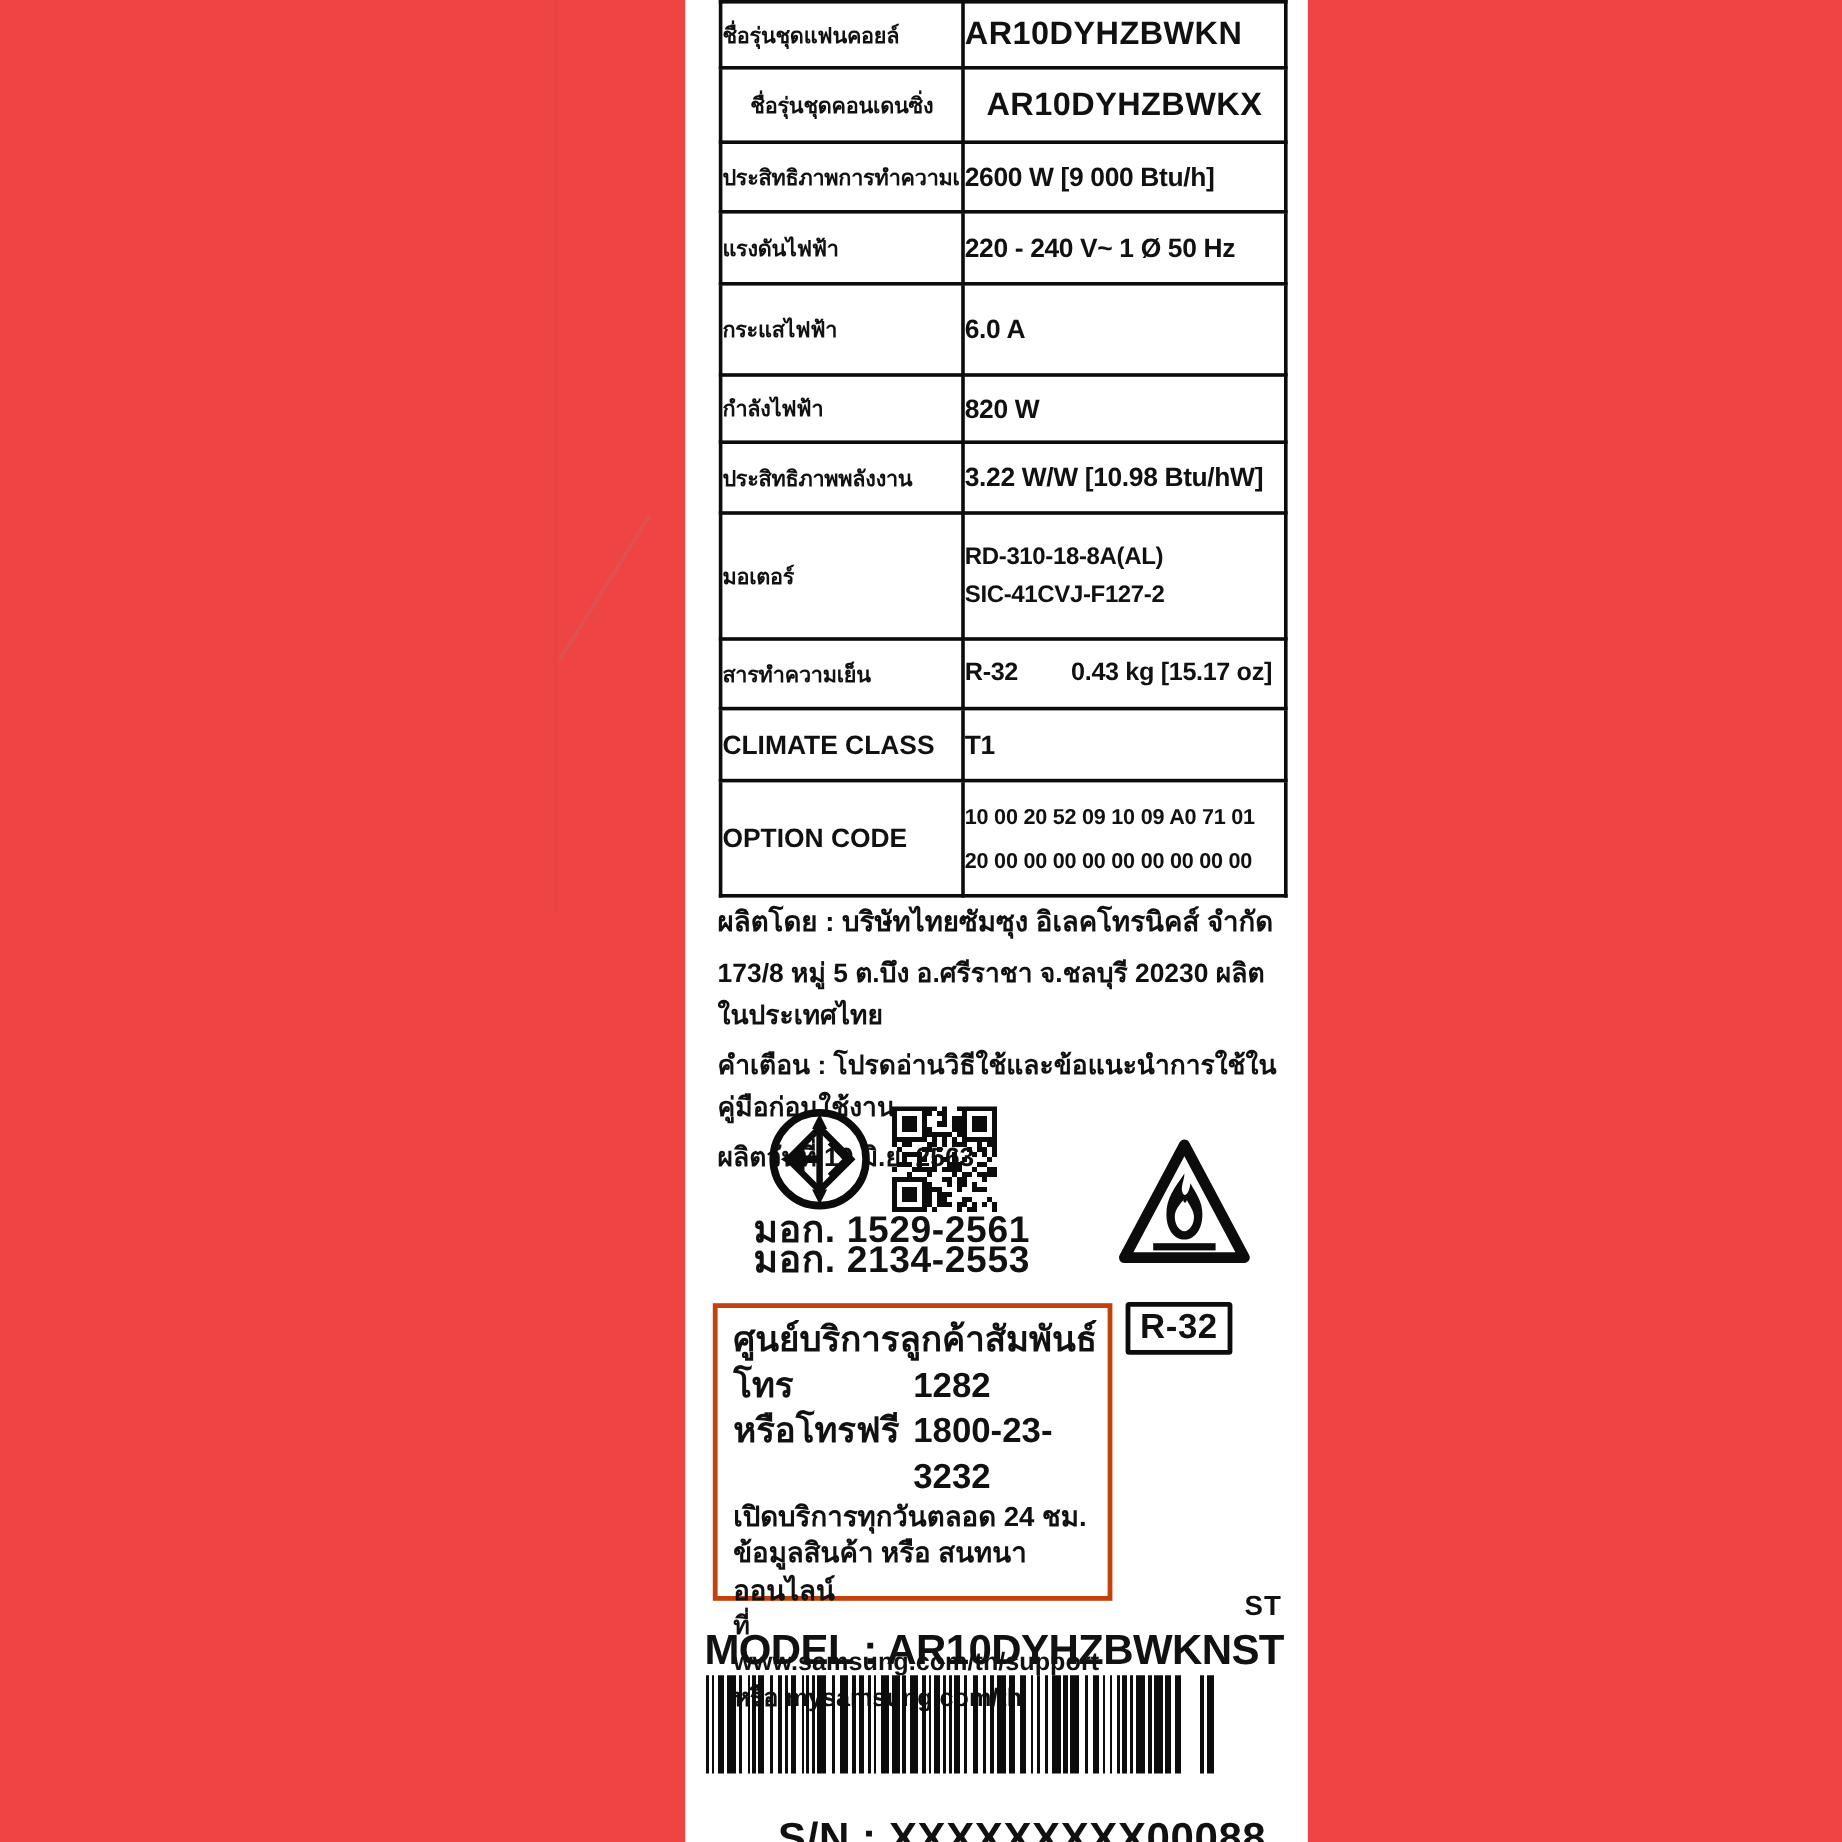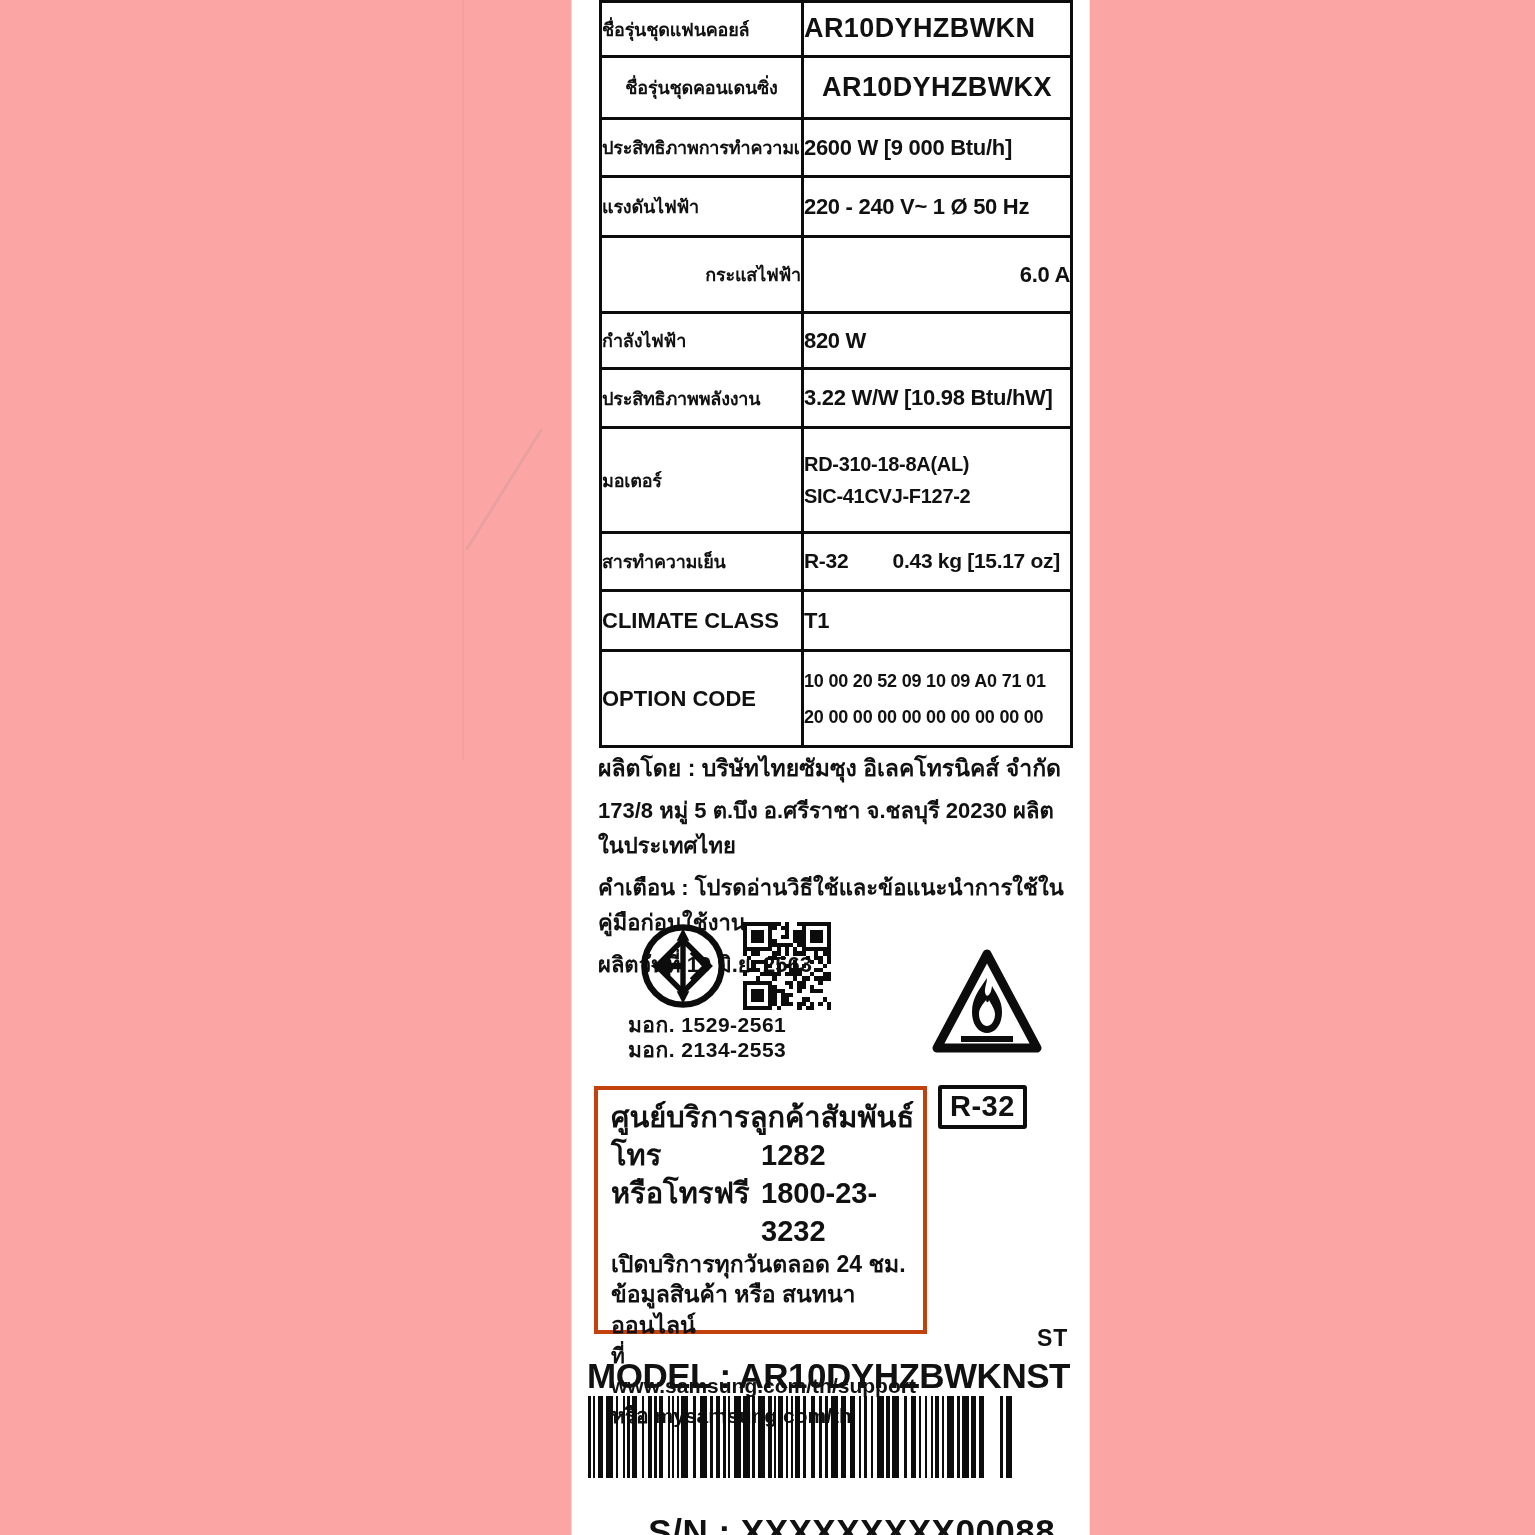--- a/index.html
+++ b/index.html
@@ -1,18 +1,18 @@
 <!DOCTYPE html>
 <html><head>
 <meta charset="utf-8">
 <style>
   html,body{margin:0;padding:0;background:#f6f6f4;}
   .photo{
     position:relative;width:1535px;height:1535px;margin:0 auto;
-    background:#fca5a5;overflow:hidden;
+    background:#ef4444;overflow:hidden;
     font-family:"Liberation Sans","DejaVu Sans",sans-serif;
     color:#111;
     text-decoration:underline;
   }
   
   .faint-vline{position:absolute;left:462px;top:0;width:2px;height:760px;background:rgba(60,60,60,0.04);}
   .crease{position:absolute;left:543px;top:430px;width:142px;height:3px;background:rgba(150,145,140,0.18);
           transform:rotate(122deg);transform-origin:left top;border-radius:2px;}
   
   .label{
@@ -24,36 +24,36 @@
     position:absolute;left:27px;top:0;width:465px;border-collapse:collapse;table-layout:fixed;
   }
   table.spec td{
     border:3px solid #0c0c0c;vertical-align:middle;overflow:hidden;
     font-weight:bold;padding:0;
   }
   td.k{width:199px;padding-left:11px;font-size:18px;letter-spacing:-0.2px;white-space:nowrap;}
   td.v{width:266px;padding-left:13px;font-size:22px;letter-spacing:-0.3px;}
   .vline{white-space:pre;line-height:1.25;}
   tr.r1{height:55px;} tr.r2{height:62px;text-align:center;} tr.r3{height:58px;} tr.r4{height:60px;}
-  tr.r5{height:76px;text-align:right;} tr.r6{height:56px;} tr.r7{height:59px;} tr.r8{height:105px;}
+  tr.r5{height:76px;} tr.r6{height:56px;} tr.r7{height:59px;} tr.r8{height:105px;}
   tr.r9{height:58px;} tr.r10{height:60px;padding-left:44px;} tr.r11{height:96px;}
   tr.r1 td.v,tr.r2 td.v{font-size:27px;letter-spacing:0.4px;}
   tr.r8 td.v{font-size:20px;} tr.r8 .vline{margin:7px 0;}
   tr.r9 td.v{font-size:21px;}
   tr.r10 td.k,tr.r11 td.k{font-size:22px;letter-spacing:0;}
   tr.r11 td.v{font-size:18px;letter-spacing:-0.2px;} tr.r11 .vline{line-height:36px;}
   
   .mfg{position:absolute;left:26px;top:750px;width:480px;font-weight:bold;}
   .mfg .m1{font-size:23px;margin-bottom:7px;}
   .mfg .m2,.mfg .m3{font-size:22px;margin-bottom:7px;}
   .mfg .m4{font-size:22px;}
   
   .tis-mark{position:absolute;left:66px;top:921px;width:90px;height:90px;}
   .qr{position:absolute;left:171px;top:922px;width:88px;height:88px;}
-  .tis-text{position:absolute;left:56px;top:1012px;font-weight:bold;font-size:21px;line-height:25px;letter-spacing:0.5px;}
+  .tis-text{position:absolute;left:56px;top:1012px;font-weight:bold;font-size:31px;line-height:25px;letter-spacing:0.5px;}
   
   .flame{position:absolute;left:357px;top:944px;width:116px;height:120px;}
   
   .r32{
     position:absolute;left:366px;top:1085px;border:4px solid #0c0c0c;border-radius:3px;
     font-weight:bold;font-size:29px;padding:1px 8px 2px 8px;letter-spacing:0.5px;
   }
   
   .svc{
     position:absolute;left:22px;top:1086px;width:333px;height:248px;border:4px solid #c2410c;

